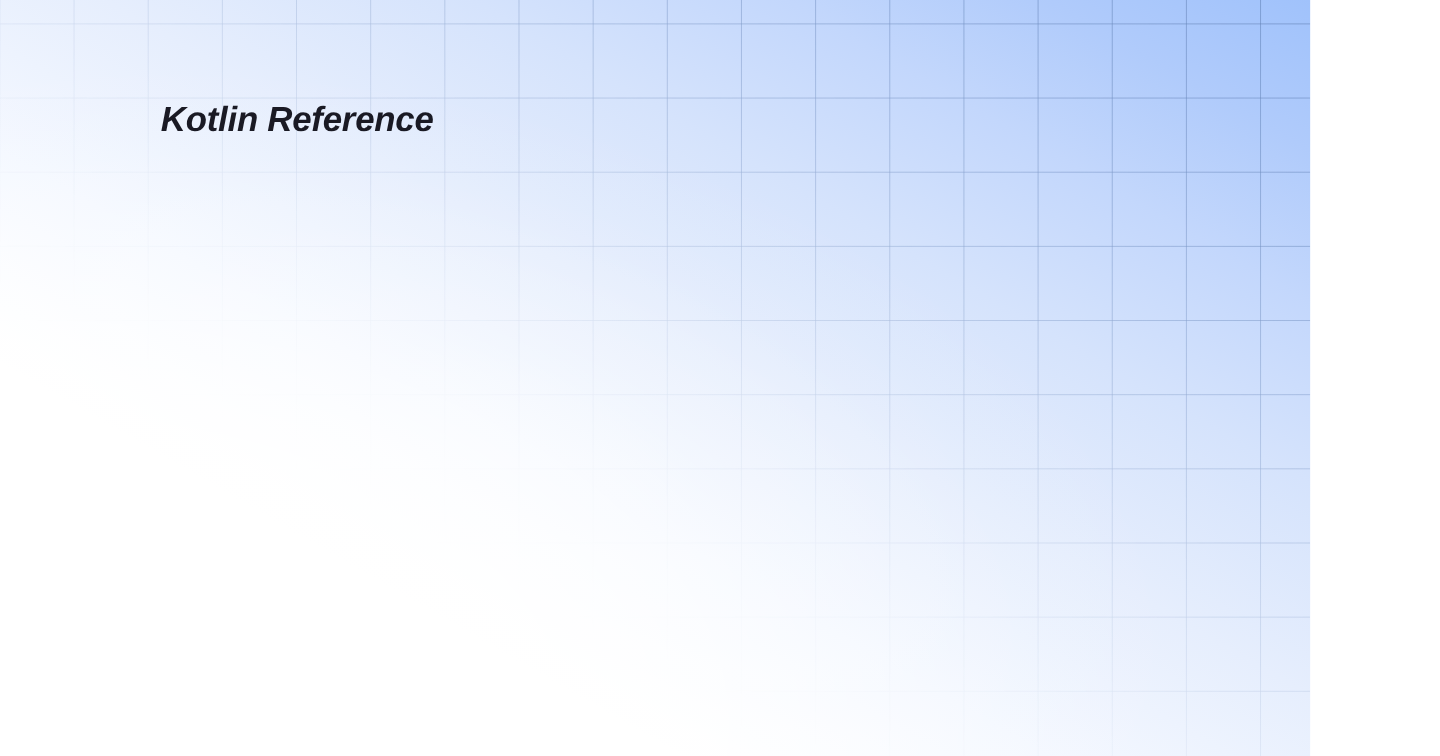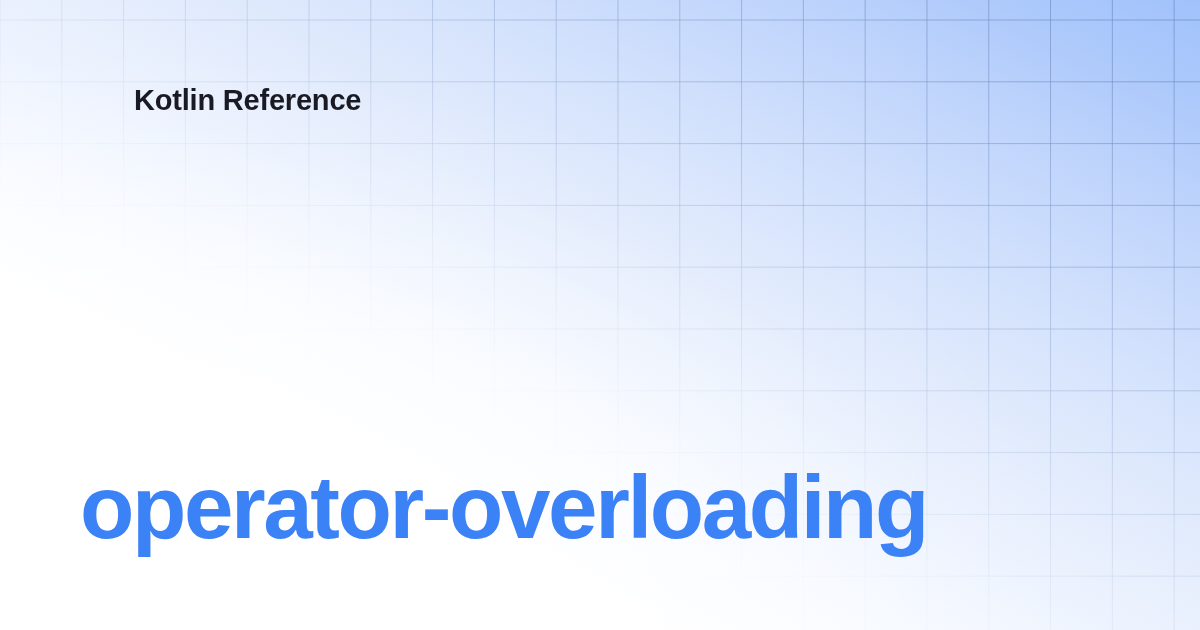--- a/index.html
+++ b/index.html
@@ -10,24 +10,25 @@
   body {
     width: 1200px;
     height: 630px;
     overflow: hidden;
     font-family: "Liberation Sans", sans-serif;
     background: #ffffff;
   }
 
   .card {
     position: relative;
-    width: 1200px;
+    width: 1092px;
     height: 630px;
     overflow: hidden;
     background: #ffffff;
+    font-style: italic;
   }
 
   
   .bg-gradient {
     position: absolute;
     inset: 0;
     background:
       linear-gradient(
         to top right,
         #ffffff 0%,
@@ -122,16 +123,15 @@
 <body>
 
 <div class="card">
 
   <div class="bg-gradient"></div>
   <div class="bg-grid"></div>
   <div class="bg-glow"></div>
 
   <div class="content">
     <div class="eyebrow">Kotlin Reference</div>
-    <div class="headline">operator-overloading</div>
   </div>
 
 </div>
 
 </body></html>

